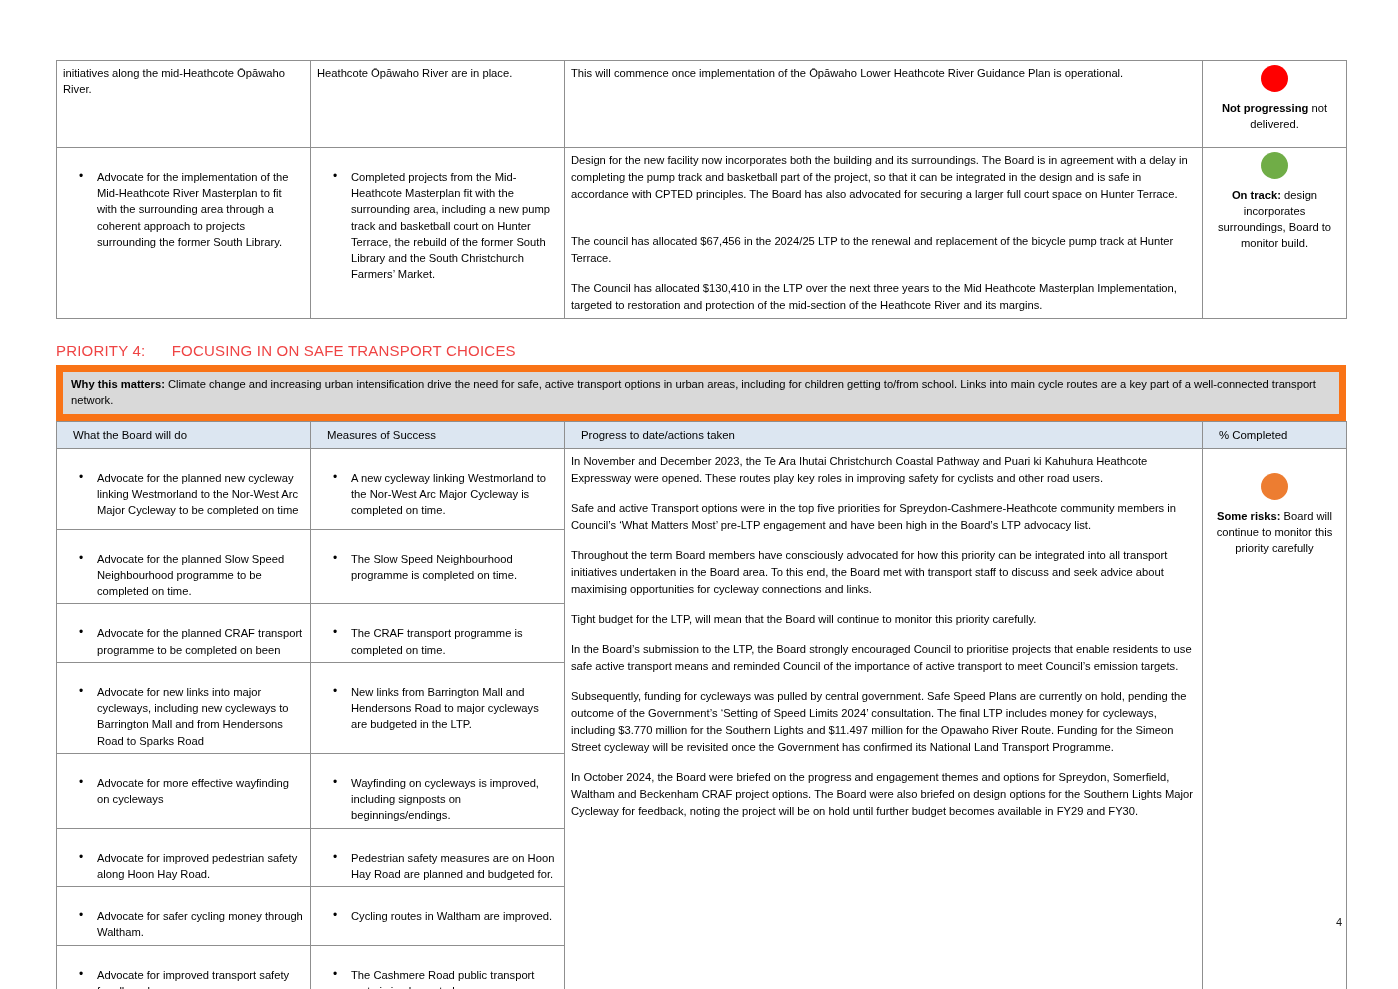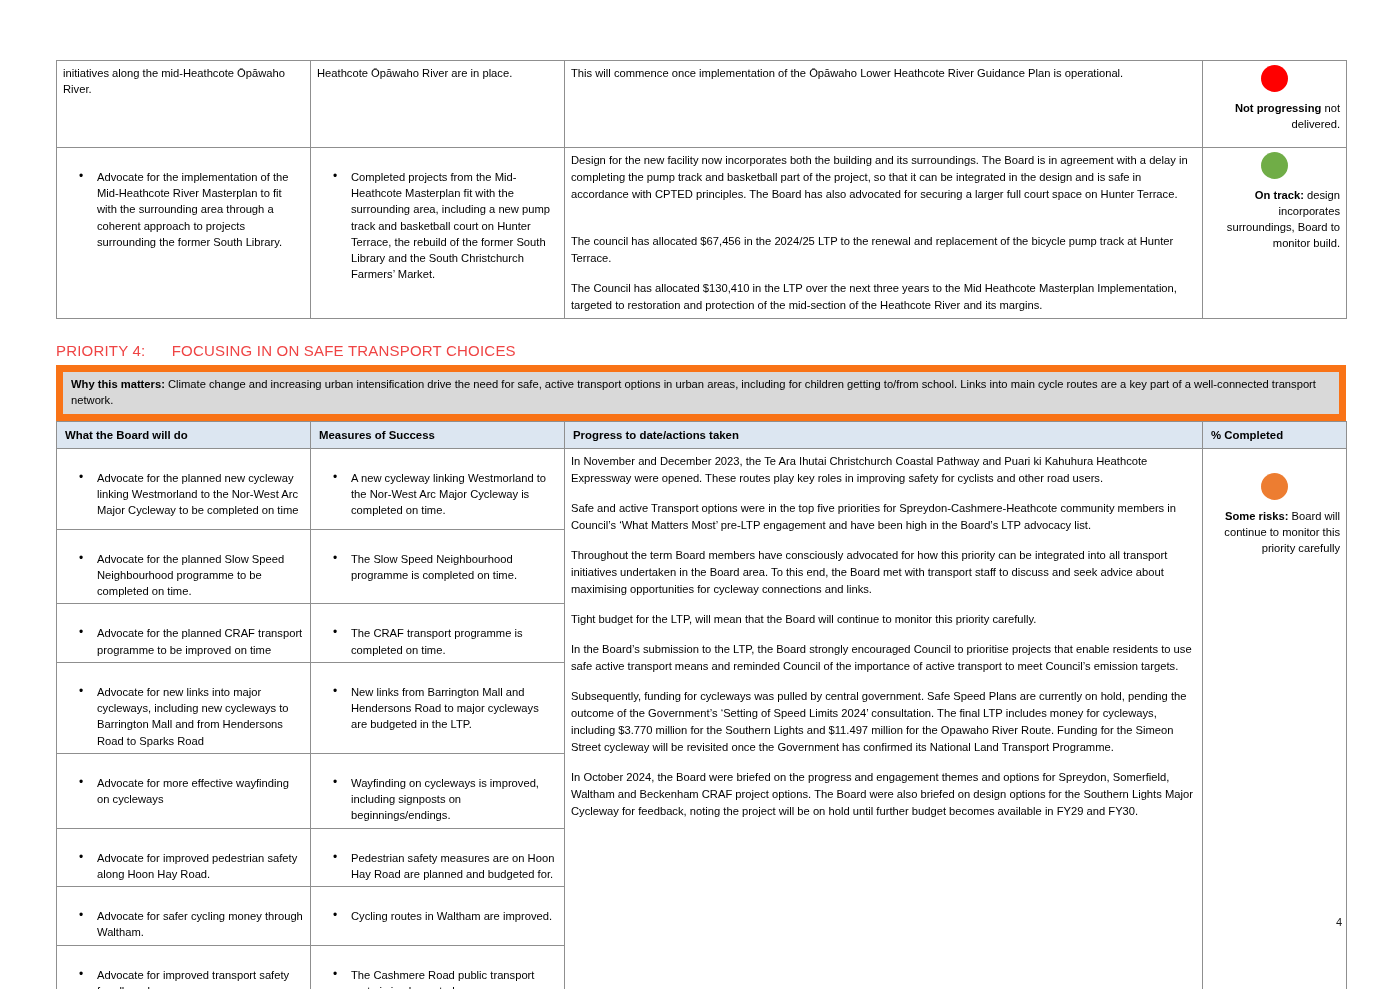--- a/index.html
+++ b/index.html
@@ -88,21 +88,21 @@
     border-radius: 50%;
     display: block;
     margin: 0 auto 8px auto;
   }
   .dot.red   { background: #FF0000; }
   .dot.green { background: #70AD47; }
   .dot.orange{ background: #ED7D31; }
   .status-text {
     font-size: 11.2px;
     line-height: 1.44;
-    text-align: right;
+    text-align: center;
   }
   .status-text b { font-weight: bold; }
 
   
   .priority-head {
     margin: 23px 0 6px 56px;
     font-size: 15px;
     color: #ef4444;
     letter-spacing: 0.2px;
     white-space: pre;
@@ -118,23 +118,23 @@
     box-sizing: border-box;
     padding: 4px 8px 5px 8px;
     font-size: 11.2px;
     line-height: 1.45;
   }
   .why-wrap b { font-weight: bold; }
 
   
   table.p4 thead td {
     background: #DCE6F1;
-    font-weight: bold;
+    font-weight: normal;
     font-size: 11.4px;
-    padding: 5px 8px;
+    padding: 5px 16px;
     vertical-align: middle;
   }
   td.center { text-align: center; }
 
   .page-num {
     position: absolute;
     right: 56px;
     top: 916px;
     font-size: 11px;
     color: #1a1a1a;
@@ -255,21 +255,21 @@
         <td>
           <ul class="b">
             <li>The Slow Speed Neighbourhood programme is completed on time.</li>
           </ul>
         </td>
       </tr>
 
       <tr>
         <td style="height:47px;">
           <ul class="b">
-            <li>Advocate for the planned CRAF transport programme to be improved on time</li>
+            <li>Advocate for the planned CRAF transport programme to be completed on been</li>
           </ul>
         </td>
         <td>
           <ul class="b">
             <li>The CRAF transport programme is completed on time.</li>
           </ul>
         </td>
       </tr>
 
       <tr>

